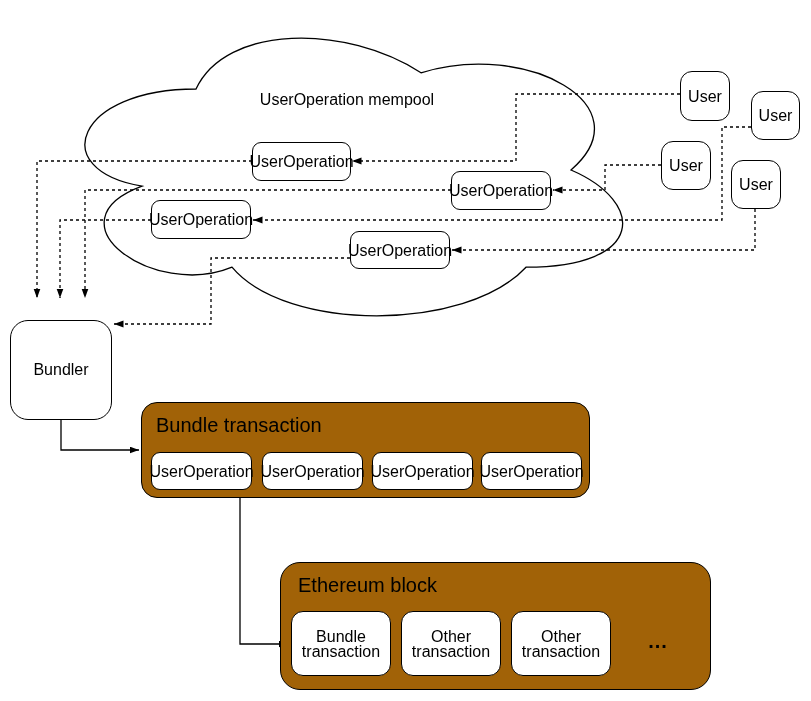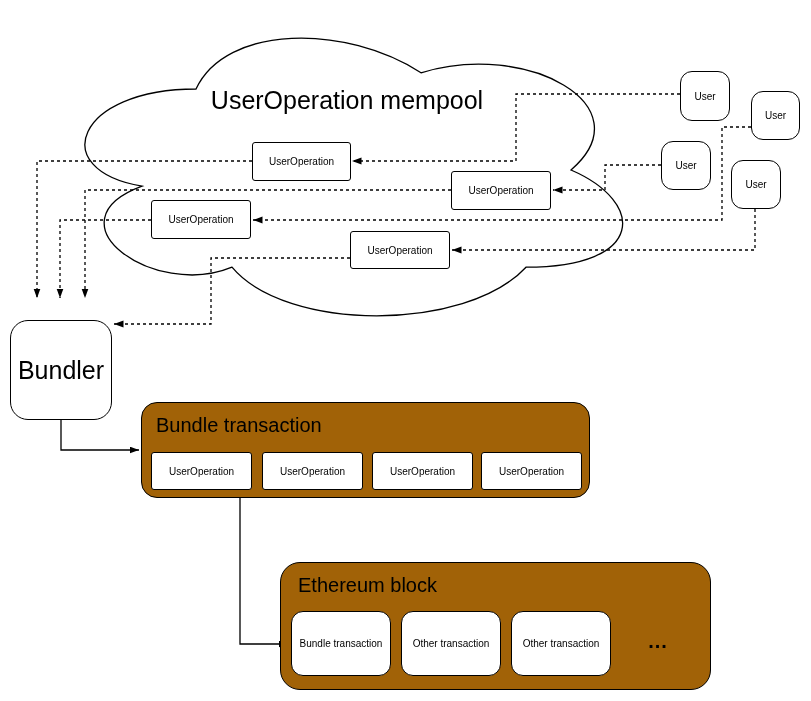--- a/index.html
+++ b/index.html
@@ -23,31 +23,31 @@
   }
   .node {
     position: absolute;
     box-sizing: border-box;
     background: #ffffff;
     border: 1.3px solid #000000;
     display: flex;
     align-items: center;
     justify-content: center;
     text-align: center;
-    font-size: 10px;
+    font-size: 16px;
     line-height: 15px;
   }
   .node span { display: block; }
-  .r9  { border-radius: 3px; }
+  .r9  { border-radius: 9px; }
   .r12 { border-radius: 12px; }
   .r16 { border-radius: 16px; }
   .r18 { border-radius: 18px; }
   .r20 { border-radius: 20px; }
   .big-label {
-    font-size: 25px;
+    font-size: 16px;
     line-height: 24px;
     white-space: nowrap;
   }
   .label-free {
     position: absolute;
     display: flex;
     align-items: center;
     justify-content: center;
     text-align: center;
   }

